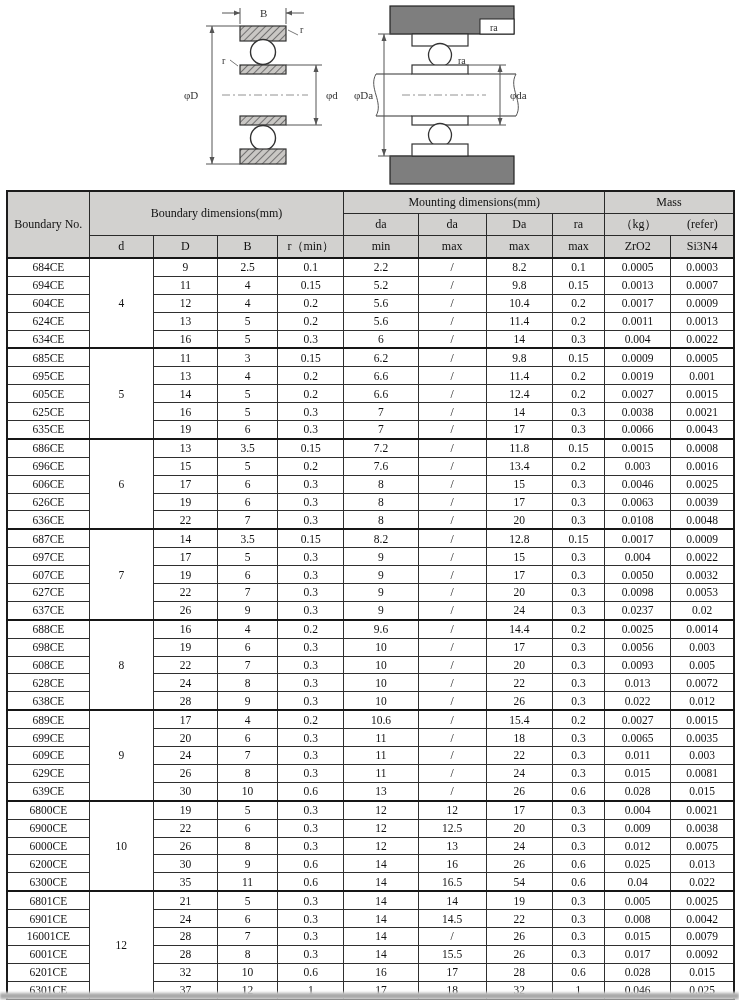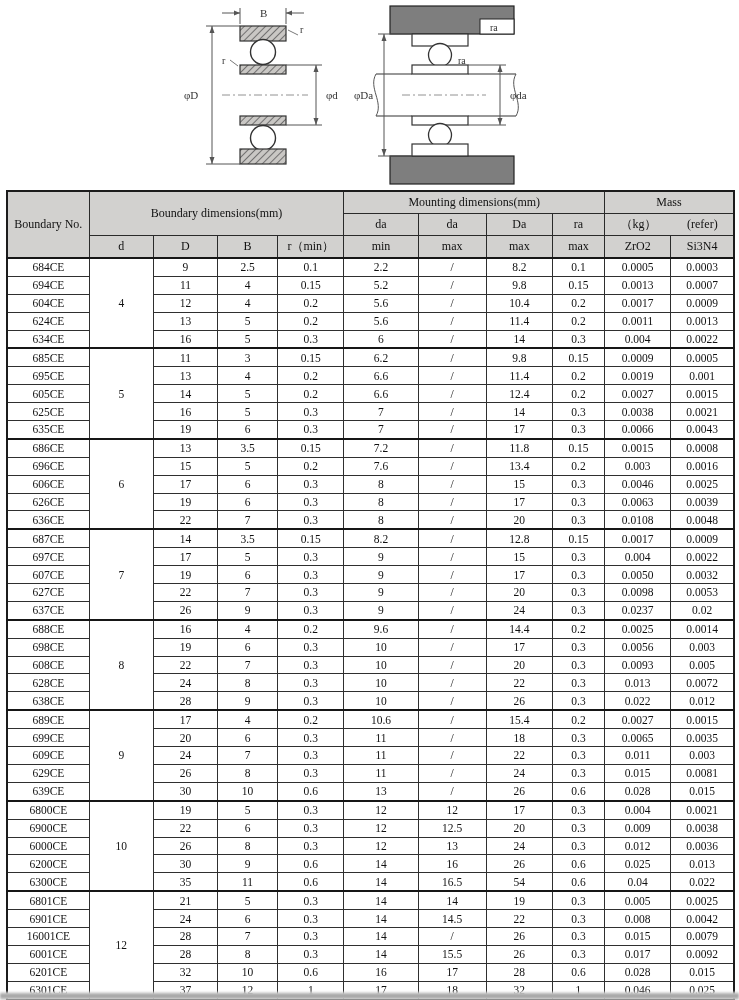--- a/index.html
+++ b/index.html
@@ -559,21 +559,21 @@
         <tr>
           <td>6000CE</td>
           <td>26</td>
           <td>8</td>
           <td>0.3</td>
           <td>12</td>
           <td>13</td>
           <td>24</td>
           <td>0.3</td>
           <td>0.012</td>
-          <td>0.0036</td>
+          <td>0.0075</td>
         </tr>
         <tr>
           <td>6200CE</td>
           <td>30</td>
           <td>9</td>
           <td>0.6</td>
           <td>14</td>
           <td>16</td>
           <td>26</td>
           <td>0.6</td>

